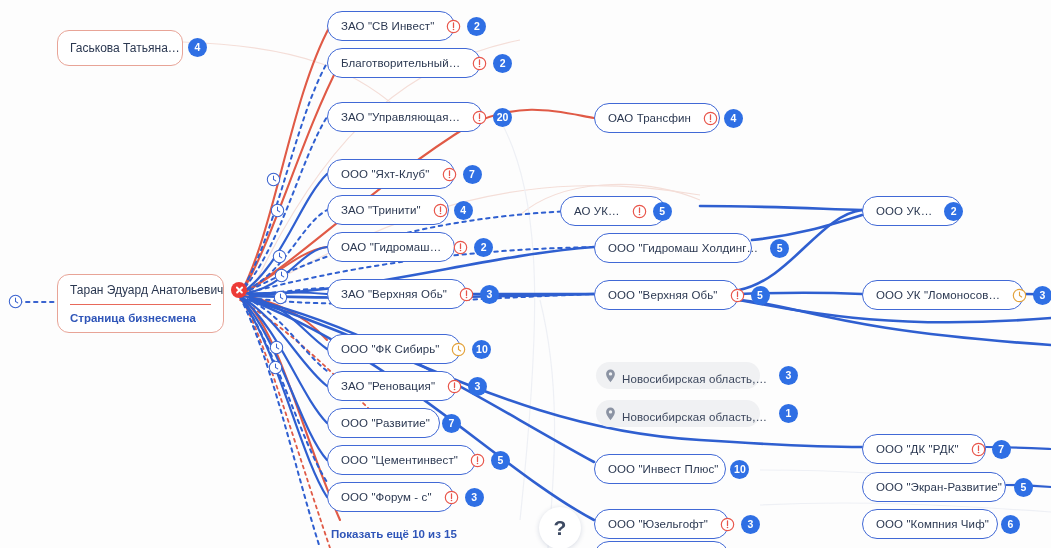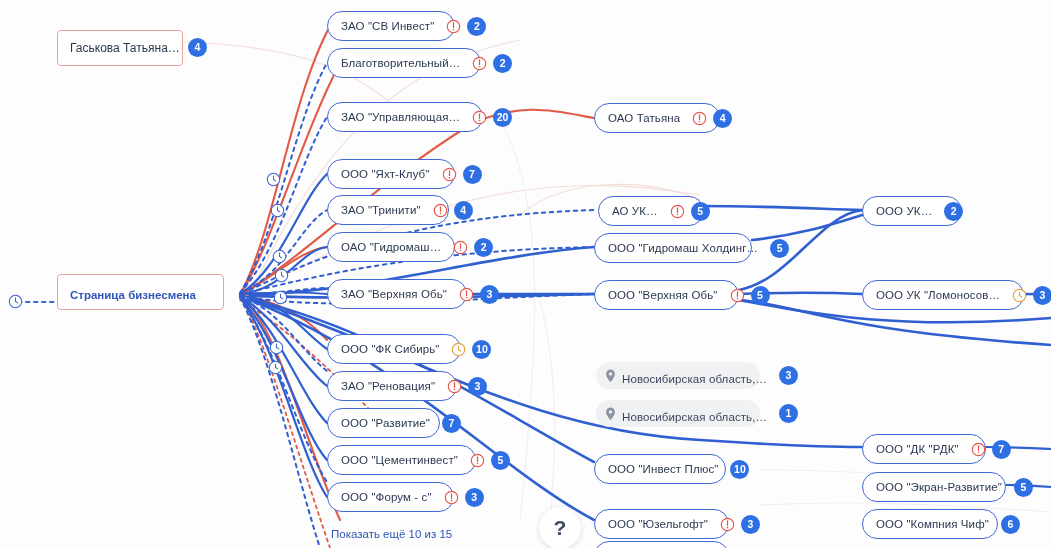--- a/index.html
+++ b/index.html
@@ -94,21 +94,21 @@
     flex: 0 0 11px;
     display: inline-block;
   }
 
   
   .person-card {
     position: absolute;
     box-sizing: border-box;
     background: #ffffff;
     border: 1.4px solid #e8a497;
-    border-radius: 4px;
+    border-radius: 12px;
     padding: 7px 12px 8px 12px;
     z-index: 12;
   }
   .person-card .row1 {
     display: flex;
     align-items: center;
     gap: 8px;
     font-size: 12px;
     color: #2b3851;
     white-space: nowrap;
@@ -144,21 +144,21 @@
     background: #fff;
     border-radius: 1px;
   }
   .close-x:before { transform: rotate(45deg); }
   .close-x:after  { transform: rotate(-45deg); }
 
   
   .show-more {
     position: absolute;
     font-size: 11.5px;
-    font-weight: normal;
+    font-weight: bold;
     color: #2f55b8;
     white-space: nowrap;
     cursor: pointer;
     z-index: 9;
   }
 
   
   .help-btn {
     position: absolute;
     width: 42px; height: 42px;
@@ -320,20 +320,24 @@
   </span>
 
   <div class="person-card" style="left:57px; top:30px; width:126px;">
     <div class="row1">
       <span class="label">Гаськова Татьяна…</span>
       <span class="badge">4</span>
     </div>
   </div>
 
   <div class="person-card main" style="left:57px; top:274px; width:167px;">
+    <div class="row1">
+      <span class="label">Таран Эдуард Анатольевич</span>
+      <span class="close-x"></span>
+    </div>
     <div class="biz-link">
       <span>Страница бизнесмена</span>
       <svg width="11" height="11" viewBox="0 0 12 12">
         <path d="M2 9 C4 5 7 3 10 2.5" stroke="#2f55b8" stroke-width="1.3" fill="none"></path>
         <path d="M10 2.5 L6.6 2.2 M10 2.5 L9.4 5.6" stroke="#2f55b8" stroke-width="1.3" fill="none" stroke-linecap="round"></path>
       </svg>
     </div>
   </div>
 
   <div id="col1">
@@ -448,30 +452,30 @@
             <circle cx="8" cy="8" r="6.6" fill="#fff" stroke="#e8554a" stroke-width="1.25"></circle>
             <path d="M8 4.2V9" stroke="#e8554a" stroke-width="1.35" stroke-linecap="round"></path>
             <circle cx="8" cy="11.2" r=".85" fill="#e8554a"></circle>
           </svg></span>
         <span class="badge">3</span>
       </div>
     </div>
 
   <div id="col2">
       <div class="node" style="left: 594px; top: 103px; width: 126px;">
-        <span class="label">ОАО Татьяна</span>
+        <span class="label">ОАО Трансфин</span>
         <span style="flex: 1 1 auto;"></span>
         <span class="warn-icon"><svg width="15" height="15" viewBox="0 0 16 16">
             <circle cx="8" cy="8" r="6.6" fill="#fff" stroke="#e8554a" stroke-width="1.25"></circle>
             <path d="M8 4.2V9" stroke="#e8554a" stroke-width="1.35" stroke-linecap="round"></path>
             <circle cx="8" cy="11.2" r=".85" fill="#e8554a"></circle>
           </svg></span>
         <span class="badge">4</span>
       </div>
-      <div class="node" style="left: 598px; top: 196px; width: 106px;">
+      <div class="node" style="left: 560px; top: 196px; width: 106px;">
         <span class="label">АО УК…</span>
         <span style="flex: 1 1 auto;"></span>
         <span class="warn-icon"><svg width="15" height="15" viewBox="0 0 16 16">
             <circle cx="8" cy="8" r="6.6" fill="#fff" stroke="#e8554a" stroke-width="1.25"></circle>
             <path d="M8 4.2V9" stroke="#e8554a" stroke-width="1.35" stroke-linecap="round"></path>
             <circle cx="8" cy="11.2" r=".85" fill="#e8554a"></circle>
           </svg></span>
         <span class="badge">5</span>
       </div>
       <div class="node" style="left: 594px; top: 233px; width: 158px;">

